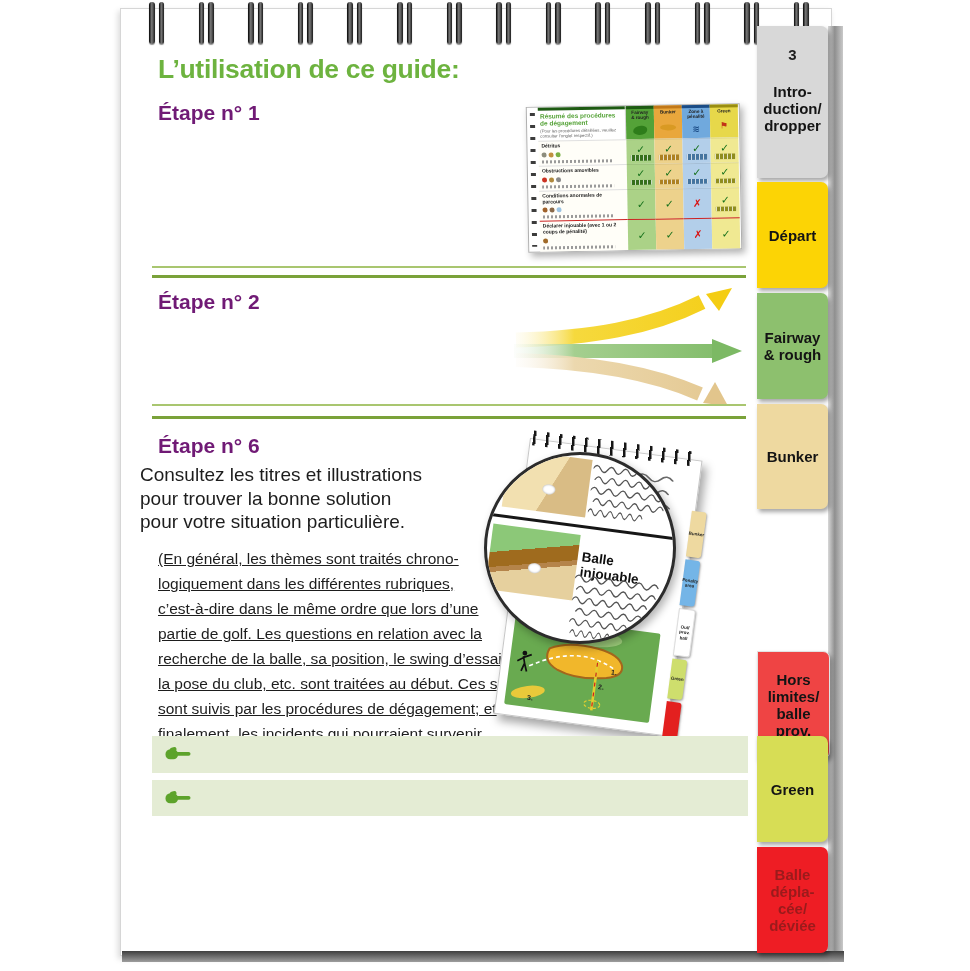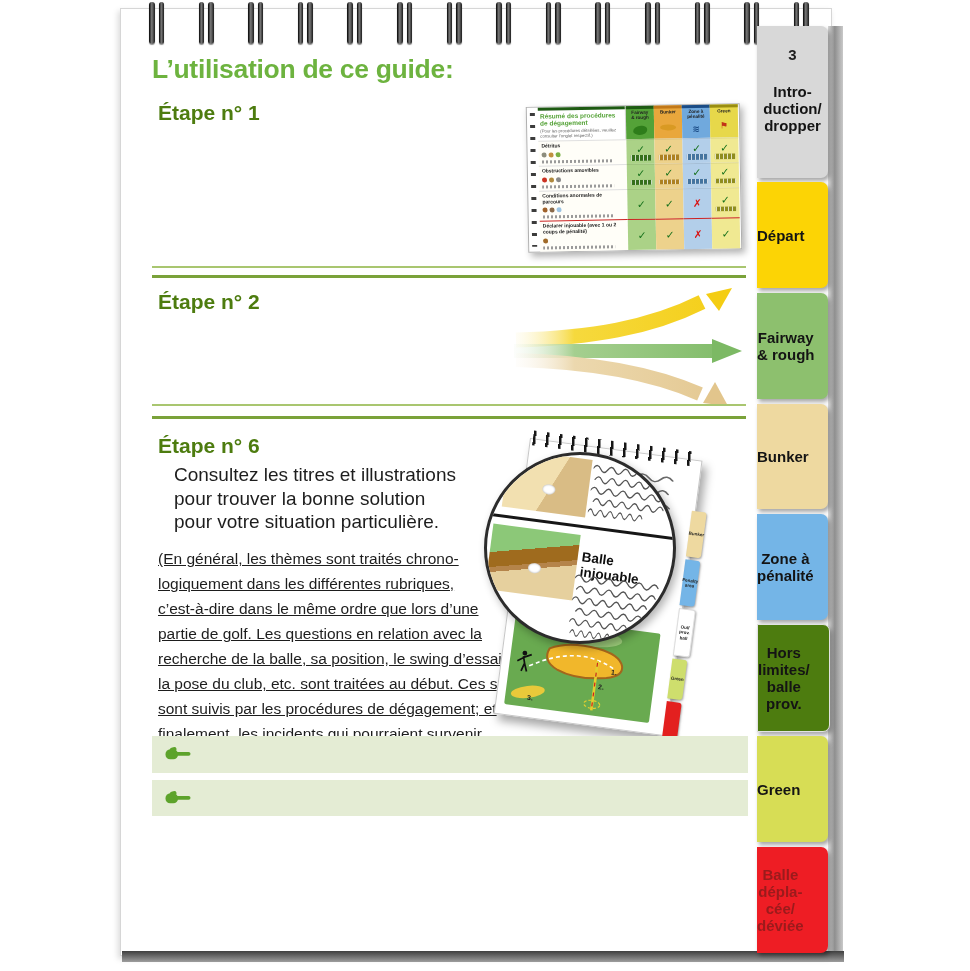--- a/index.html
+++ b/index.html
@@ -16,22 +16,22 @@
     background:linear-gradient(180deg,#3f3f3f,#9d9d9d);}
 
   
   .coilrow{position:absolute;left:148px;top:2px;width:662px;display:flex;justify-content:space-between;}
   .coil{position:relative;width:17px;height:42px;}
   .coil::before,.coil::after{content:"";position:absolute;top:0;bottom:0;width:5.5px;border-radius:3px;
     background:linear-gradient(90deg,#000,#7a7a7a 45%,#1b1b1b);box-shadow:0 1px 1px rgba(0,0,0,.45);}
   .coil::before{left:1px}.coil::after{right:1px}
 
   
-  .title{position:absolute;left:152px;top:54px;font-size:26.5px;font-weight:bold;color:#6db33f;letter-spacing:-.3px;}
-  .stephead{position:absolute;font-size:21px;font-weight:bold;color:#4d7c0f;}
+  .title{position:absolute;left:158px;top:54px;font-size:26.5px;font-weight:bold;color:#6db33f;letter-spacing:-.3px;}
+  .stephead{position:absolute;font-size:21px;font-weight:bold;color:#701a75;}
   .stepbody{position:absolute;font-size:19px;line-height:23.5px;color:#1d1d1d;}
   .steppara{position:absolute;font-size:15.5px;line-height:25px;color:#1d1d1d;text-decoration:underline;}
   .divline{position:absolute;left:152px;width:594px;}
   .divA{height:2px;background:#a9c670;}
   .divB{height:2.5px;background:#7aa23a;}
 
   
   .notes{position:absolute;left:152px;top:736px;width:596px;}
   .note{background:#e4ecd4;padding:6px 12px 8px;margin-bottom:7px;font-size:18.5px;line-height:22.5px;}
   .hand{display:inline-block;width:28px;height:16px;vertical-align:-2px;margin-right:6px;}
@@ -95,21 +95,21 @@
   .hole{position:absolute;width:13px;height:10px;background:#fff;border-radius:50%;box-shadow:inset 0 0 2px #999;}
   .mline{position:absolute;left:-6px;top:70px;width:200px;height:2.5px;background:#161616;}
   .mtitle{position:absolute;left:96px;top:94px;font-size:13.5px;font-weight:bold;color:#0e0e0e;}
   .msq1{position:absolute;left:96px;top:6px;width:88px;height:58px;}
   .msq2{position:absolute;left:92px;top:116px;width:96px;height:66px;}
   svg.sqsvg use{stroke:#545454;}
   svg.sqsvg.light use{stroke:#6a6a6a;}
 
   
   .tab{position:absolute;left:757px;width:71px;border-radius:0 7px 7px 0;
-    box-shadow:2px 3px 4px rgba(0,0,0,.35);display:flex;align-items:center;
+    box-shadow:2px 3px 4px rgba(0,0,0,.35);display:flex;align-items:center;justify-content:center;
     text-align:center;font-weight:bold;font-size:15px;line-height:17px;}
   .tab-intro{flex-direction:column;justify-content:flex-start;padding-top:20px;gap:20px;box-sizing:border-box;}
   .tab-white{border:1px solid #e2e2e2;}
   .tab-label{white-space:pre-line;}
   .tab-num{font-size:15px;font-weight:bold;}
 </style>
 </head>
 <body>
 
 <div class="root">
@@ -315,21 +315,21 @@
     <g>
       <path d="M16 76 C 90 78 150 88 200 110" stroke="url(#tg)" stroke-width="14" fill="none"></path>
       <polygon points="228,122 203,119 215,98" fill="#e2c58c"></polygon>
     </g>
   </svg>
 
   <div class="divline divA" style="top:404px"></div>
   <div class="divline divB" style="top:416px"></div>
 
   <div class="stephead" style="left:158px;top:434px">Étape n° 6</div>
-  <div class="stepbody pre" style="left:174px;top:463px">Consultez les titres et illustrations
+  <div class="stepbody pre" style="left:140px;top:463px">Consultez les titres et illustrations
 pour trouver la bonne solution
 pour votre situation particulière.</div>
   <div class="steppara pre" style="left:158px;top:546px">(En général, les thèmes sont traités chrono-
 logiquement dans les différentes rubriques,
 c’est-à-dire dans le même ordre que lors d’une
 partie de golf. Les questions en relation avec la
 recherche de la balle, sa position, le swing d’essai,
 la pose du club, etc. sont traitées au début. Ces sujets
 sont suivis par les procédures de dégagement; et
 finalement, les incidents qui pourraient survenir
@@ -446,25 +446,21 @@
   <div class="tab" style="top: 182px; height: 106px; background-color: rgb(252, 212, 5);">
     <div class="tab-label pre" style="color: rgb(20, 20, 20);">Départ</div>
   </div>
   <div class="tab" style="top: 293px; height: 106px; background-color: rgb(141, 192, 110);">
     <div class="tab-label pre" style="color: rgb(20, 20, 20);">Fairway
 &amp; rough</div>
   </div>
   <div class="tab" style="top: 404px; height: 105px; background-color: rgb(238, 217, 160);">
     <div class="tab-label pre" style="color: rgb(20, 20, 20);">Bunker</div>
   </div>
-  <div class="tab" style="top: 514px; height: 106px; background-color: rgb(116, 181, 231);">
-    <div class="tab-label pre" style="color: rgb(20, 20, 20);">Zone à
-pénalité</div>
-  </div>
-  <div class="tab tab-white" style="top: 624px; height: 106px; background-color: #4d7c0f;">
+  <div class="tab tab-white" style="top: 651px; height: 106px; background-color: #ef4444;">
     <div class="tab-label pre" style="color: rgb(20, 20, 20);">Hors
 limites/
 balle
 prov.</div>
   </div>
   <div class="tab" style="top: 736px; height: 106px; background-color: rgb(215, 221, 85);">
     <div class="tab-label pre" style="color: rgb(20, 20, 20);">Green</div>
   </div>
   <div class="tab" style="top: 847px; height: 106px; background-color: rgb(238, 29, 36);">
     <div class="tab-label pre" style="color: rgb(154, 27, 28);">Balle

